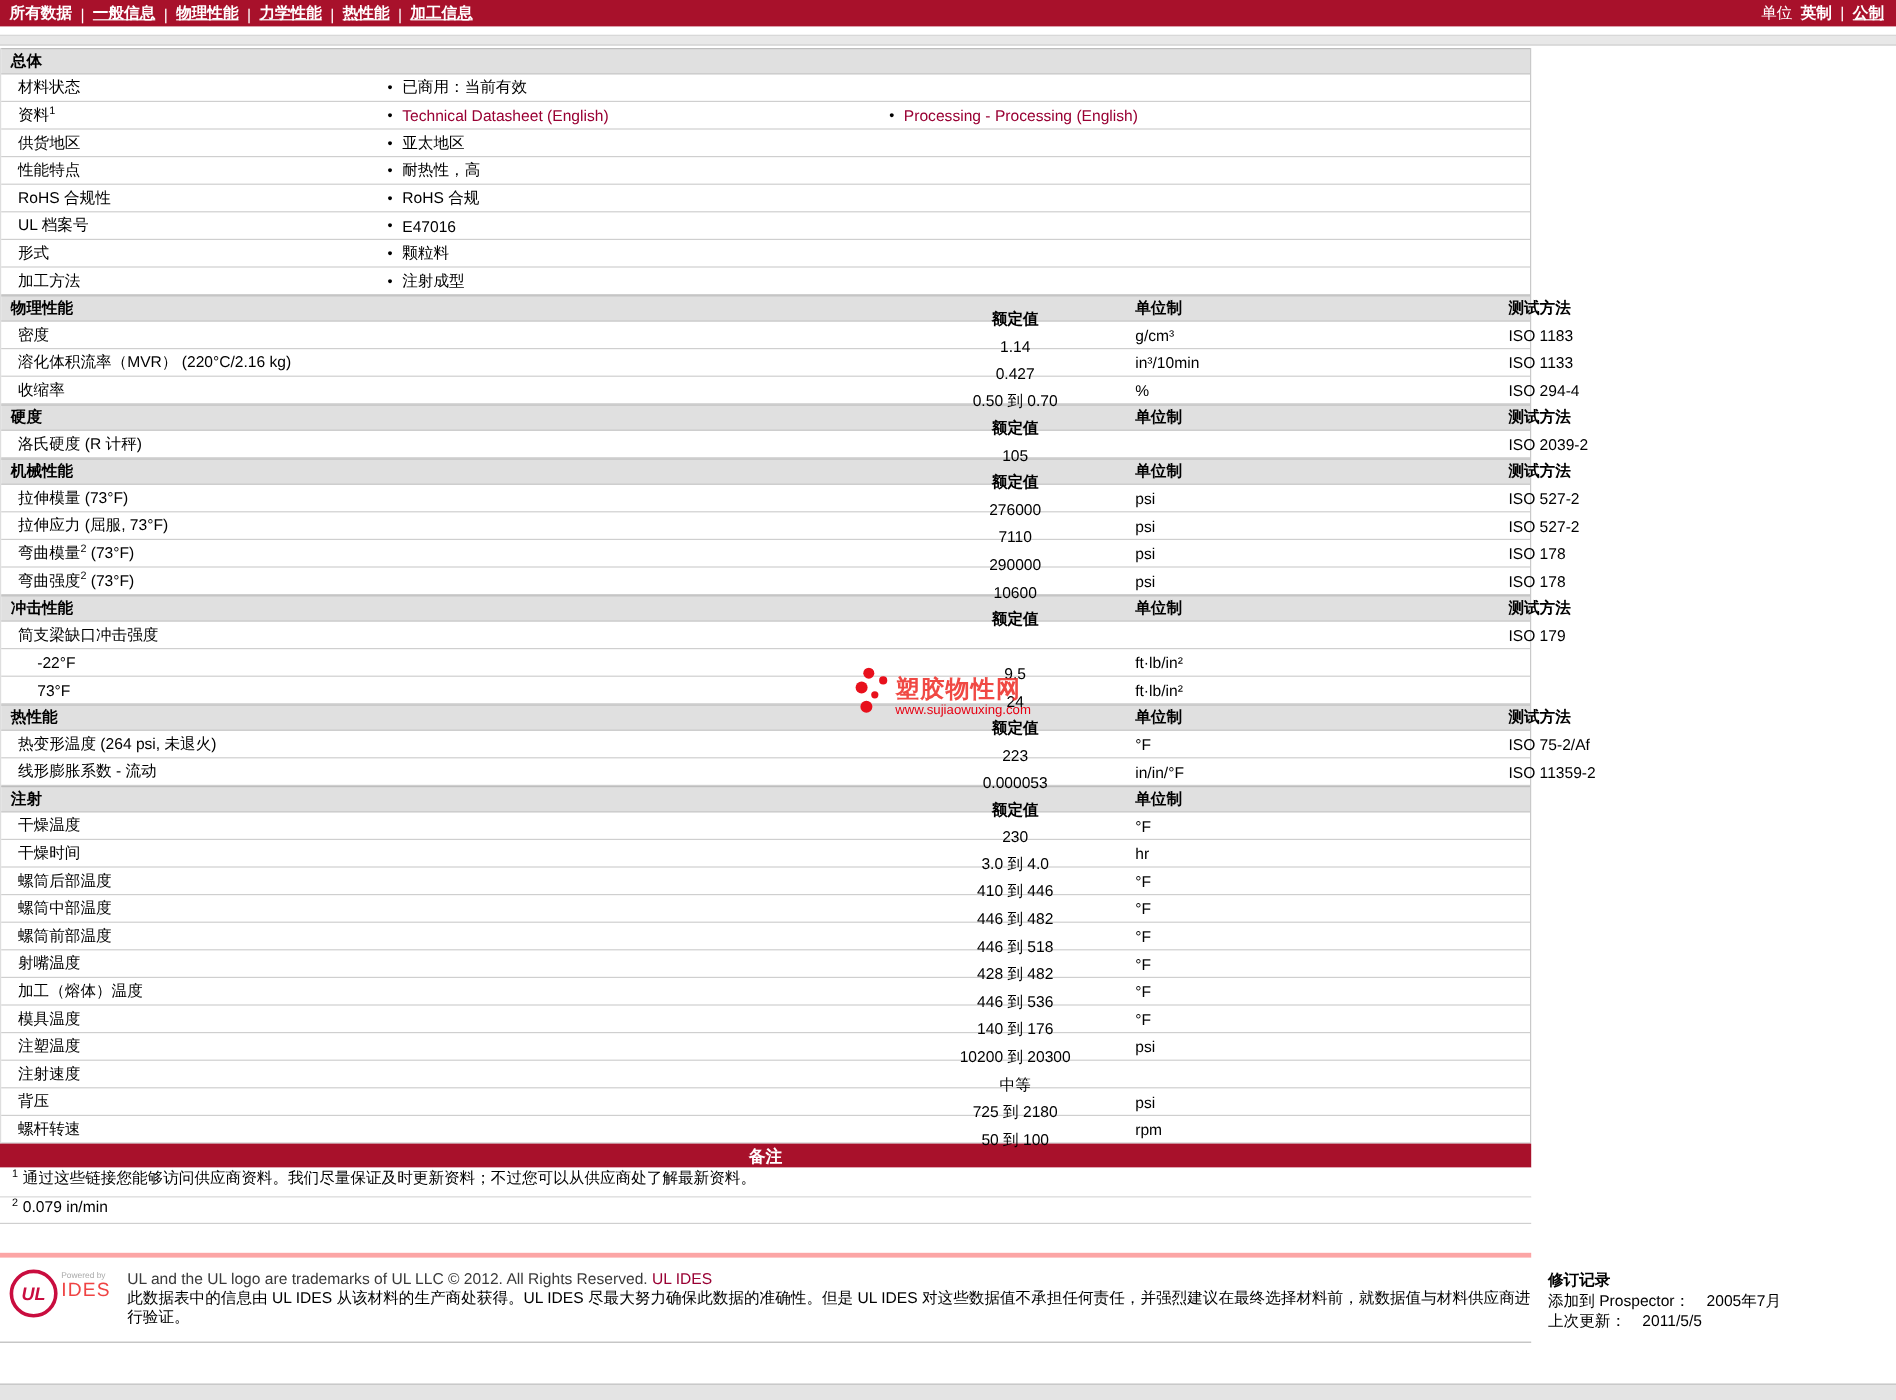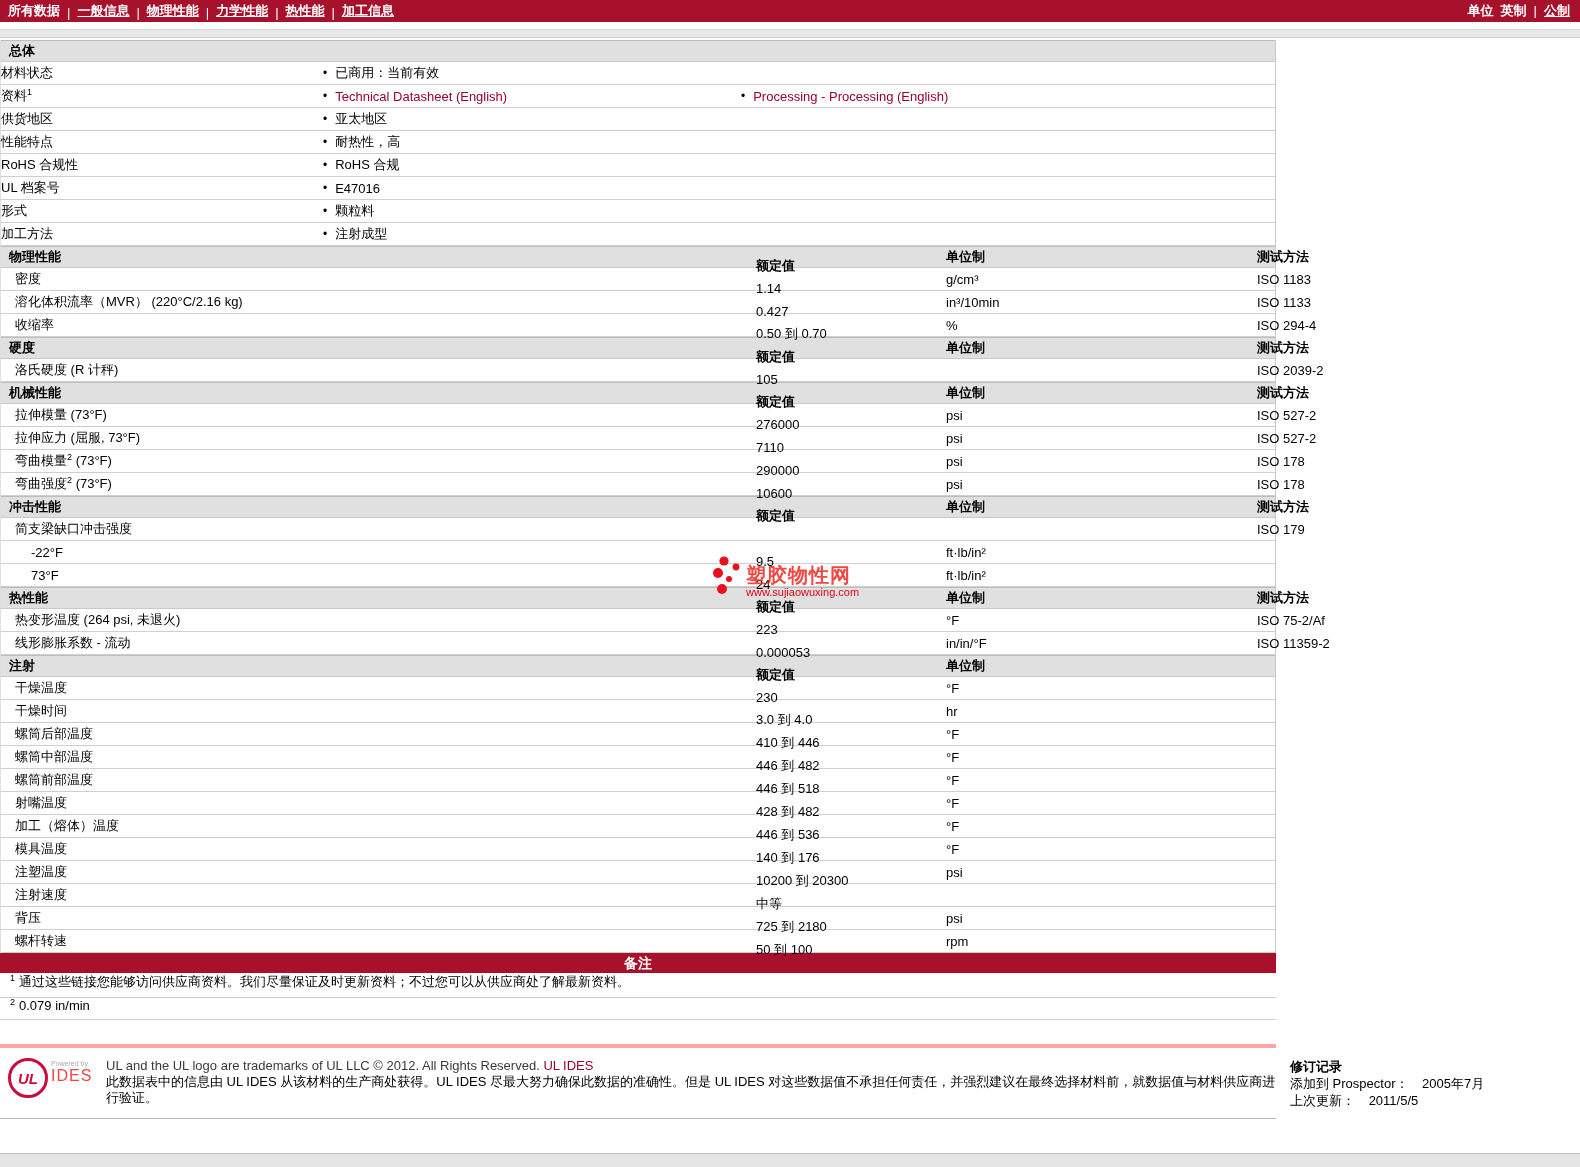--- a/index.html
+++ b/index.html
@@ -6,39 +6,39 @@
   body{font-family:"Liberation Sans","DejaVu Sans",sans-serif;font-size:13px;color:#000;background:#fff;}
   .page{width:1580px;height:1167px;position:relative;background:#fff;overflow:hidden;}
 
   
   .nav{background:#A8112B;height:22px;display:flex;justify-content:space-between;align-items:center;
        padding:0 10px 0 8px;color:#fff;font-size:13px;font-weight:bold;}
   .nav-left,.nav-right{display:flex;align-items:flex-end;white-space:nowrap;}
   .nav a{color:#fff;cursor:pointer;text-decoration:none;}
   .nav a.u{text-decoration:underline;}
   .nav .sep{margin:0 7px;font-weight:normal;}
-  .unit-label{font-weight:bold;margin-right:7px;margin-left:10px;}
+  .unit-label{font-weight:normal;margin-right:7px;margin-left:10px;}
 
   .topstrip{margin-top:7px;height:7px;background:#e8e8e8;border-top:1px solid #d8d8d8;border-bottom:1px solid #cfcfcf;}
 
   .content{width:1276px;position:relative;}
   .tbl{margin-top:2px;border-right:1px solid #c9c9c9;border-left:1px solid #dedede;}
 
   .sec-h{background:#e0e0e0;height:20px;display:flex;align-items:center;font-weight:bold;
          border-top:1px solid #bdbdbd;border-bottom:1px solid #c9c9c9;box-sizing:content-box;}
   .sec-title{flex:0 0 755px;padding-left:8px;box-sizing:border-box;}
 
   .row{display:flex;align-items:center;height:22px;border-bottom:1px solid #cfcfcf;}
   .c-label{flex:0 0 755px;padding-left:14px;box-sizing:border-box;white-space:nowrap;overflow:hidden;}
   .c-label.ind{padding-left:30px;}
-  .c-val{flex:0 0 180px;text-align:left;white-space:nowrap;margin-top:18px;}
+  .c-val{flex:0 0 180px;text-align:center;white-space:nowrap;margin-top:18px;}
   .c-unit{flex:0 0 313px;padding-left:10px;box-sizing:border-box;white-space:nowrap;}
   .c-method{flex:1;padding-left:8px;white-space:nowrap;}
 
-  .c-lblg{flex:0 0 322px;box-sizing:border-box;white-space:nowrap;}
+  .c-lblg{flex:0 0 322px;padding-left:14px;box-sizing:border-box;white-space:nowrap;}
   .bullets{display:flex;flex:1;}
   .bitem{flex:0 0 418px;display:flex;align-items:center;white-space:nowrap;}
   .dot{margin-right:8px;font-size:12px;}
   .lnk{color:#990033;cursor:pointer;text-decoration:none;}
 
   sup{font-size:9px;vertical-align:super;line-height:0;}
 
   .notes-banner{background:#A8112B;color:#fff;font-weight:bold;text-align:center;height:20px;line-height:20px;font-size:14px;}
   .note-row{border-bottom:1px solid #cfcfcf;padding:0 0 6px 10px;background:#fff;}
   .note-row sup{margin-right:4px;}

